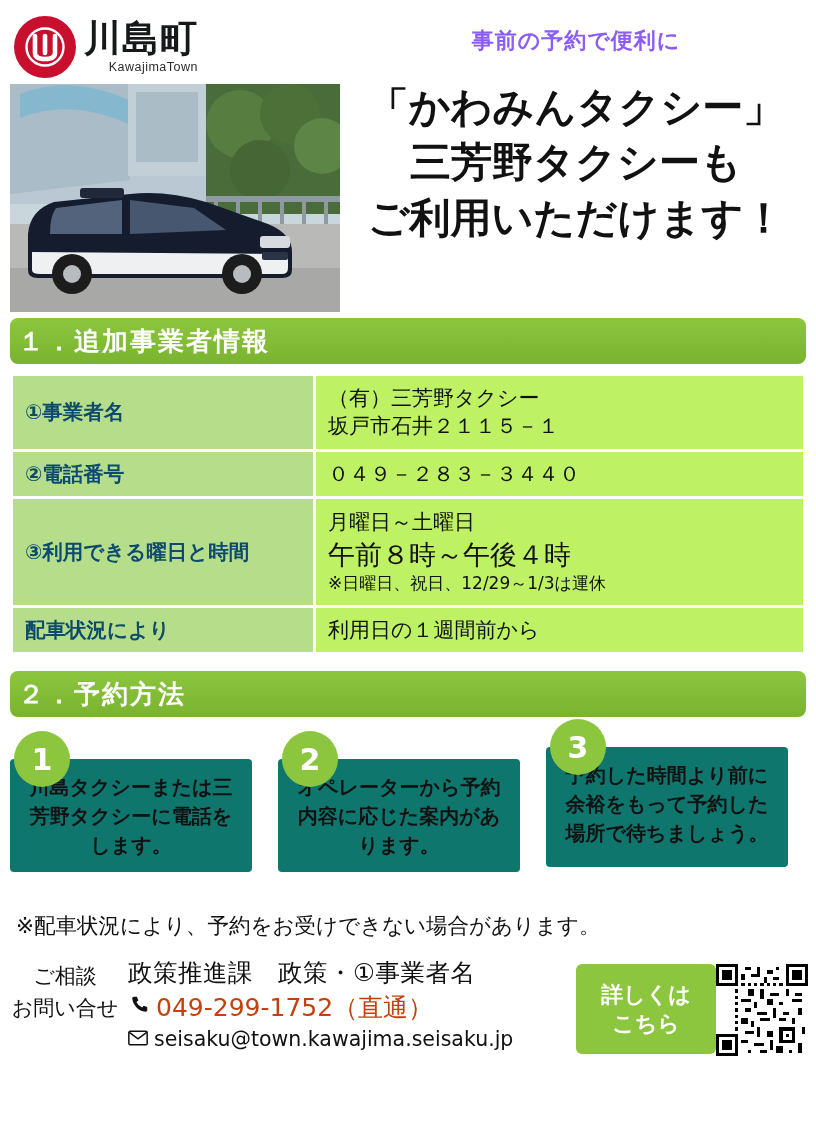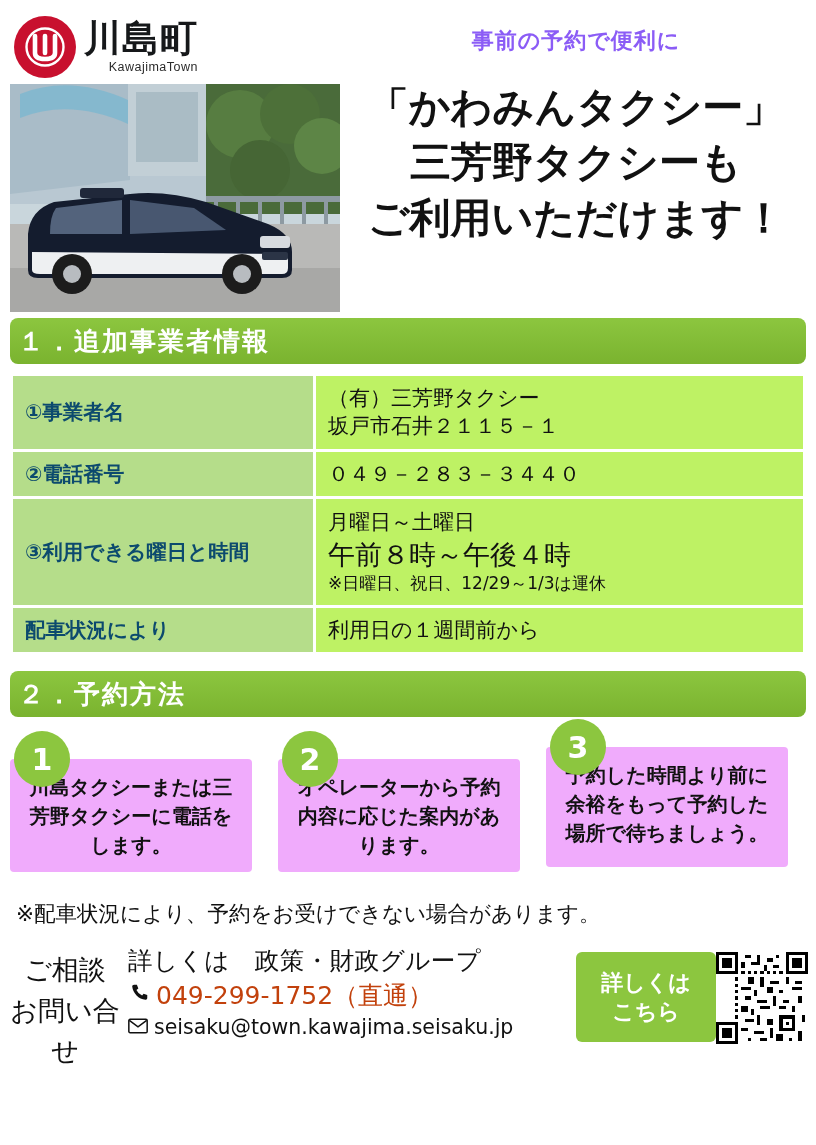--- a/index.html
+++ b/index.html
@@ -169,57 +169,57 @@
     font-size: 30px;
     font-weight: bold;
     display: flex;
     align-items: center;
     justify-content: center;
     font-family: "DejaVu Sans", sans-serif;
     z-index: 2;
   }
   .step-body {
     position: relative;
-    background: #f0abfc;
+    background: #0f766e;
     border-radius: 4px;
     padding: 14px 10px 12px 10px;
     min-height: 104px;
     text-align: center;
     font-size: 20px;
     font-weight: bold;
     line-height: 1.45;
     color: #111;
     z-index: 1;
     font-family: "DejaVu Sans", sans-serif;
   }
   .step-3 .step-body { min-height: 120px; }
 
   .notice {
-    margin: 8px 16px 0 16px;
+    margin: 20px 16px 0 16px;
     font-size: 21.5px;
     color: #111;
     font-family: "DejaVu Sans", sans-serif;
   }
 
   
   .footer {
     position: relative;
     margin-top: 10px;
     height: 120px;
   }
   .footer-left {
     position: absolute;
     left: 10px;
     top: 12px;
     width: 110px;
     text-align: center;
-    font-size: 27px;
+    font-size: 21px;
     line-height: 1.5;
     color: #111;
-    font-family: Liberation Sans, sans-serif;
+    font-family: Liberation Mono, monospace;
   }
   .footer-mid {
     position: absolute;
     left: 128px;
     top: 6px;
     width: 420px;
     font-family: "DejaVu Sans", sans-serif;
   }
   .footer-dept {
     font-size: 24.5px;
@@ -401,21 +401,21 @@
 
 <div class="notice">※配車状況により、予約をお受けできない場合があります。</div>
 
 <div class="footer">
   <div class="footer-left">
     <div>ご相談</div>
     <div>お問い合せ</div>
   </div>
 
   <div class="footer-mid">
-    <div class="footer-dept">詳しくは　政策・財政グループ</div>
+    <div class="footer-dept">政策推進課　政策・①事業者名</div>
     <div class="footer-tel">
       <span>
         <svg width="22" height="22" viewBox="0 0 24 24" aria-hidden="true">
           <path d="M6.6 3h3.1l1.6 4-2.1 1.6a12.5 12.5 0 0 0 6.2 6.2l1.6-2.1 4 1.6v3.1c0 1.1-.9 2-2 2A16.6 16.6 0 0 1 4.6 5c0-1.1.9-2 2-2z" fill="#111111"></path>
         </svg>
       </span>
       <span>049-299-1752（直通）</span>
     </div>
     <div class="footer-mail">
       <span>

